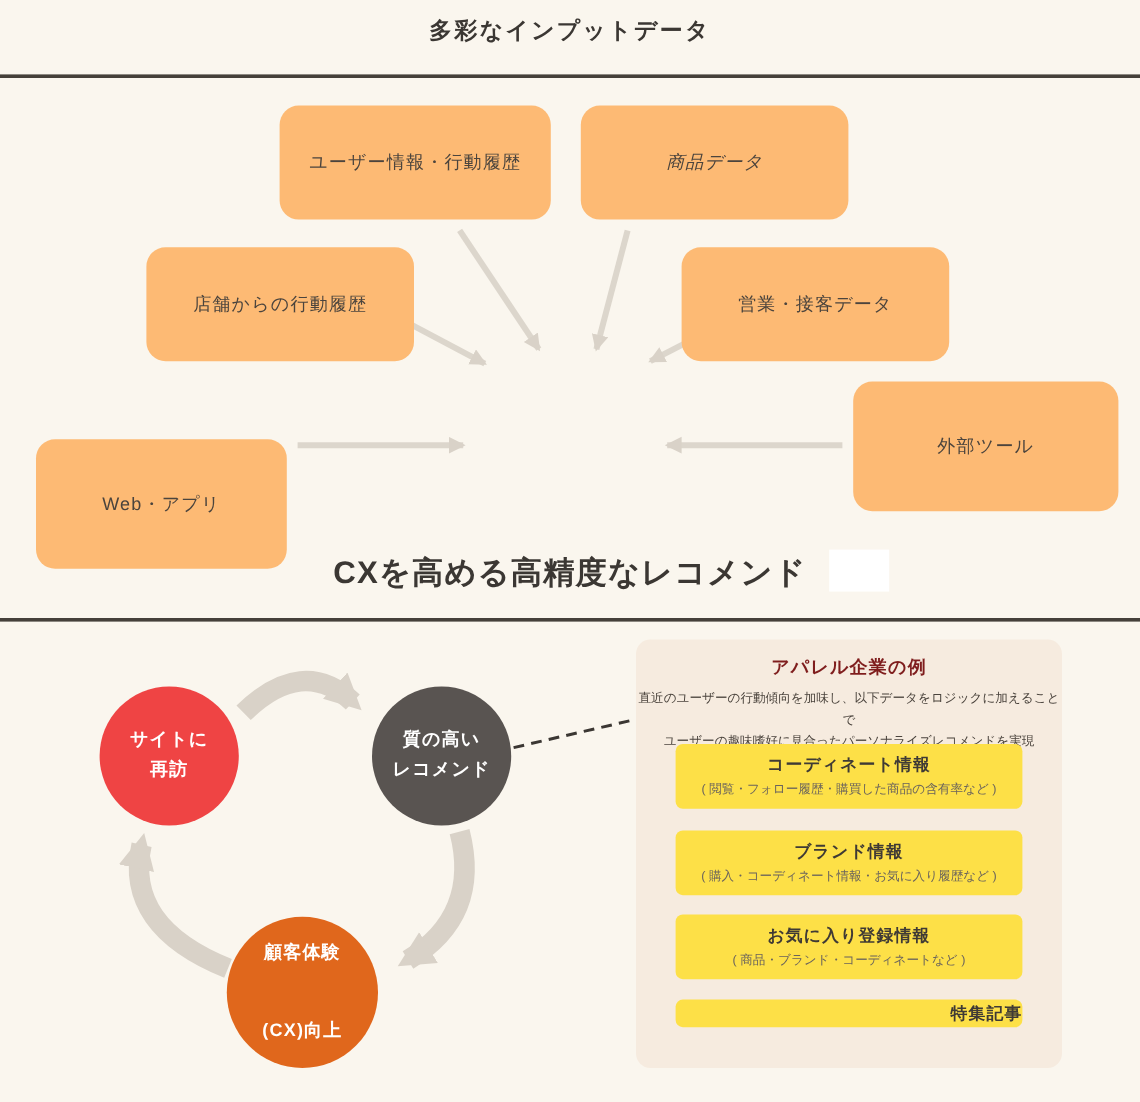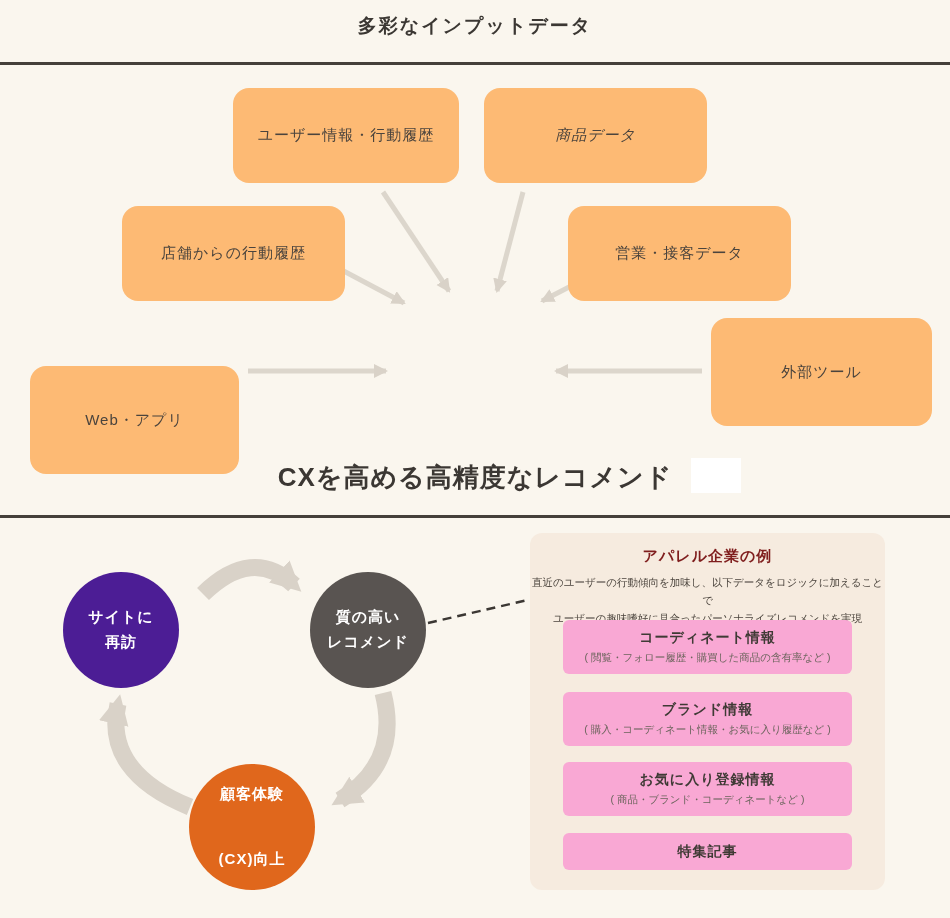--- a/index.html
+++ b/index.html
@@ -33,35 +33,35 @@
   .cyl-text { position:absolute; left:0; top:47px; width:147px; text-align:center; color:#ffffff;
               font-weight:bold; font-size:15px; letter-spacing:1px; line-height:1.9; z-index:2; }
   .cyl-text span { display:block; }
 
   .white-patch { position:absolute; left:691px; top:458px; width:50px; height:35px; background:#ffffff; z-index:3; }
 
   .circle { position:absolute; border-radius:50%; display:flex; flex-direction:column; align-items:center;
             justify-content:center; color:#ffffff; font-weight:bold; font-size:15px; line-height:1.65;
             letter-spacing:1px; text-align:center; z-index:1; }
   .circle span { display:block; }
-  .c1 { left:63px;  top:572px; width:116px; height:116px; background:#4c1d95; }
+  .c1 { left:83px;  top:572px; width:116px; height:116px; background:#ef4444; }
   .c2 { left:310px; top:572px; width:116px; height:116px; background:#595451;align-items:center; }
   .c3 { left:189px; top:764px; width:126px; height:126px; background:#e0671c;gap:40px; }
 
   .panel { position:absolute; left:530px; top:533px; width:355px; height:357px; background:#f6ebdf;
            border-radius:12px; z-index:1; }
   .panel-title { margin-top:14px; text-align:center; font-size:15px; font-weight:bold; color:#7f1d1d; letter-spacing:1px; }
   .panel-desc { margin-top:8px; text-align:center; font-size:10.5px; color:#4b443d; line-height:1.7; }
   .panel-desc span { display:block; }
-  .panel-item { position:absolute; left:33px; width:289px; background:#f9a8d4; border-radius:6px;
+  .panel-item { position:absolute; left:33px; width:289px; background:#fde047; border-radius:6px;
                 display:flex; flex-direction:column; align-items:center; justify-content:center; }
   .pi1 { top:87px;  height:54px; }
   .pi2 { top:159px; height:54px;text-align:center; }
   .pi3 { top:229px; height:54px; }
-  .pi4 { top:300px; height:37px; }
+  .pi4 { top:300px; height:23px;align-items:flex-end; }
   .pi-title { font-size:14px; font-weight:bold; color:#3f3a35; letter-spacing:1px; }
   .pi-sub { font-size:10.5px; color:#6b645c; margin-top:4px; }
 </style>
 </head>
 <body>
 
 <div class="stage">
 
   <svg class="overlay" viewBox="0 0 950 918" aria-hidden="true">
     <defs>

